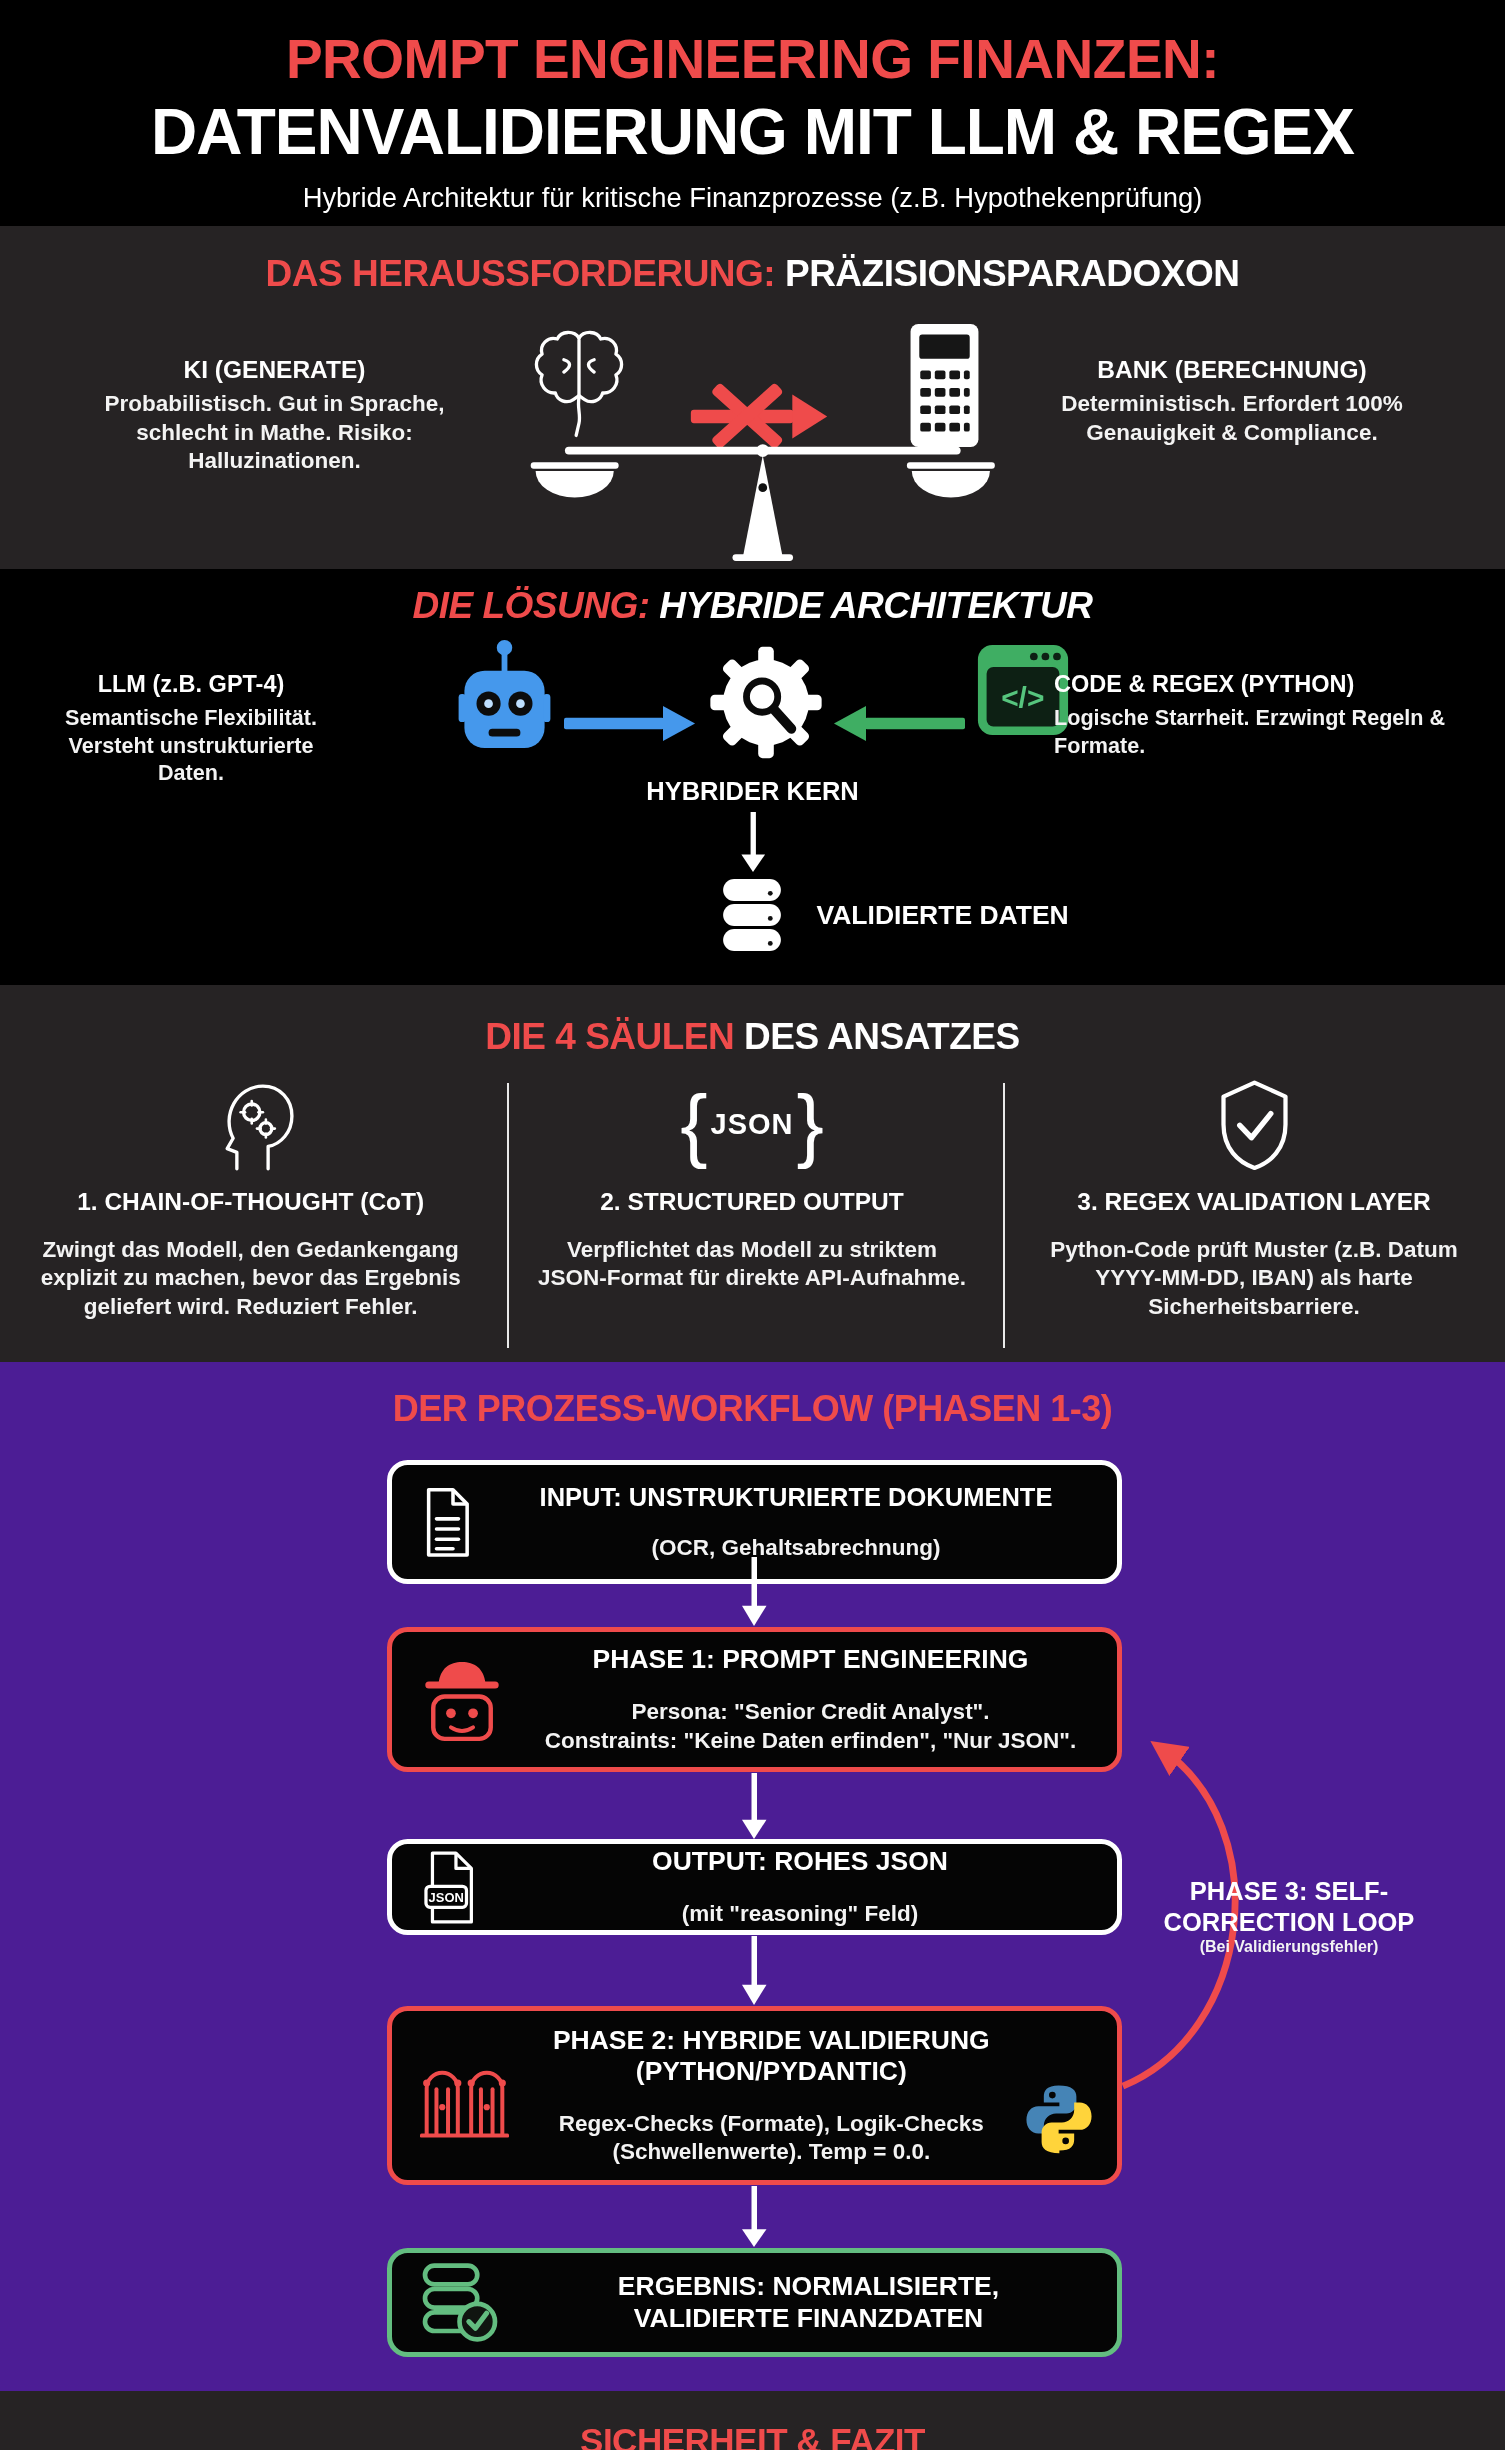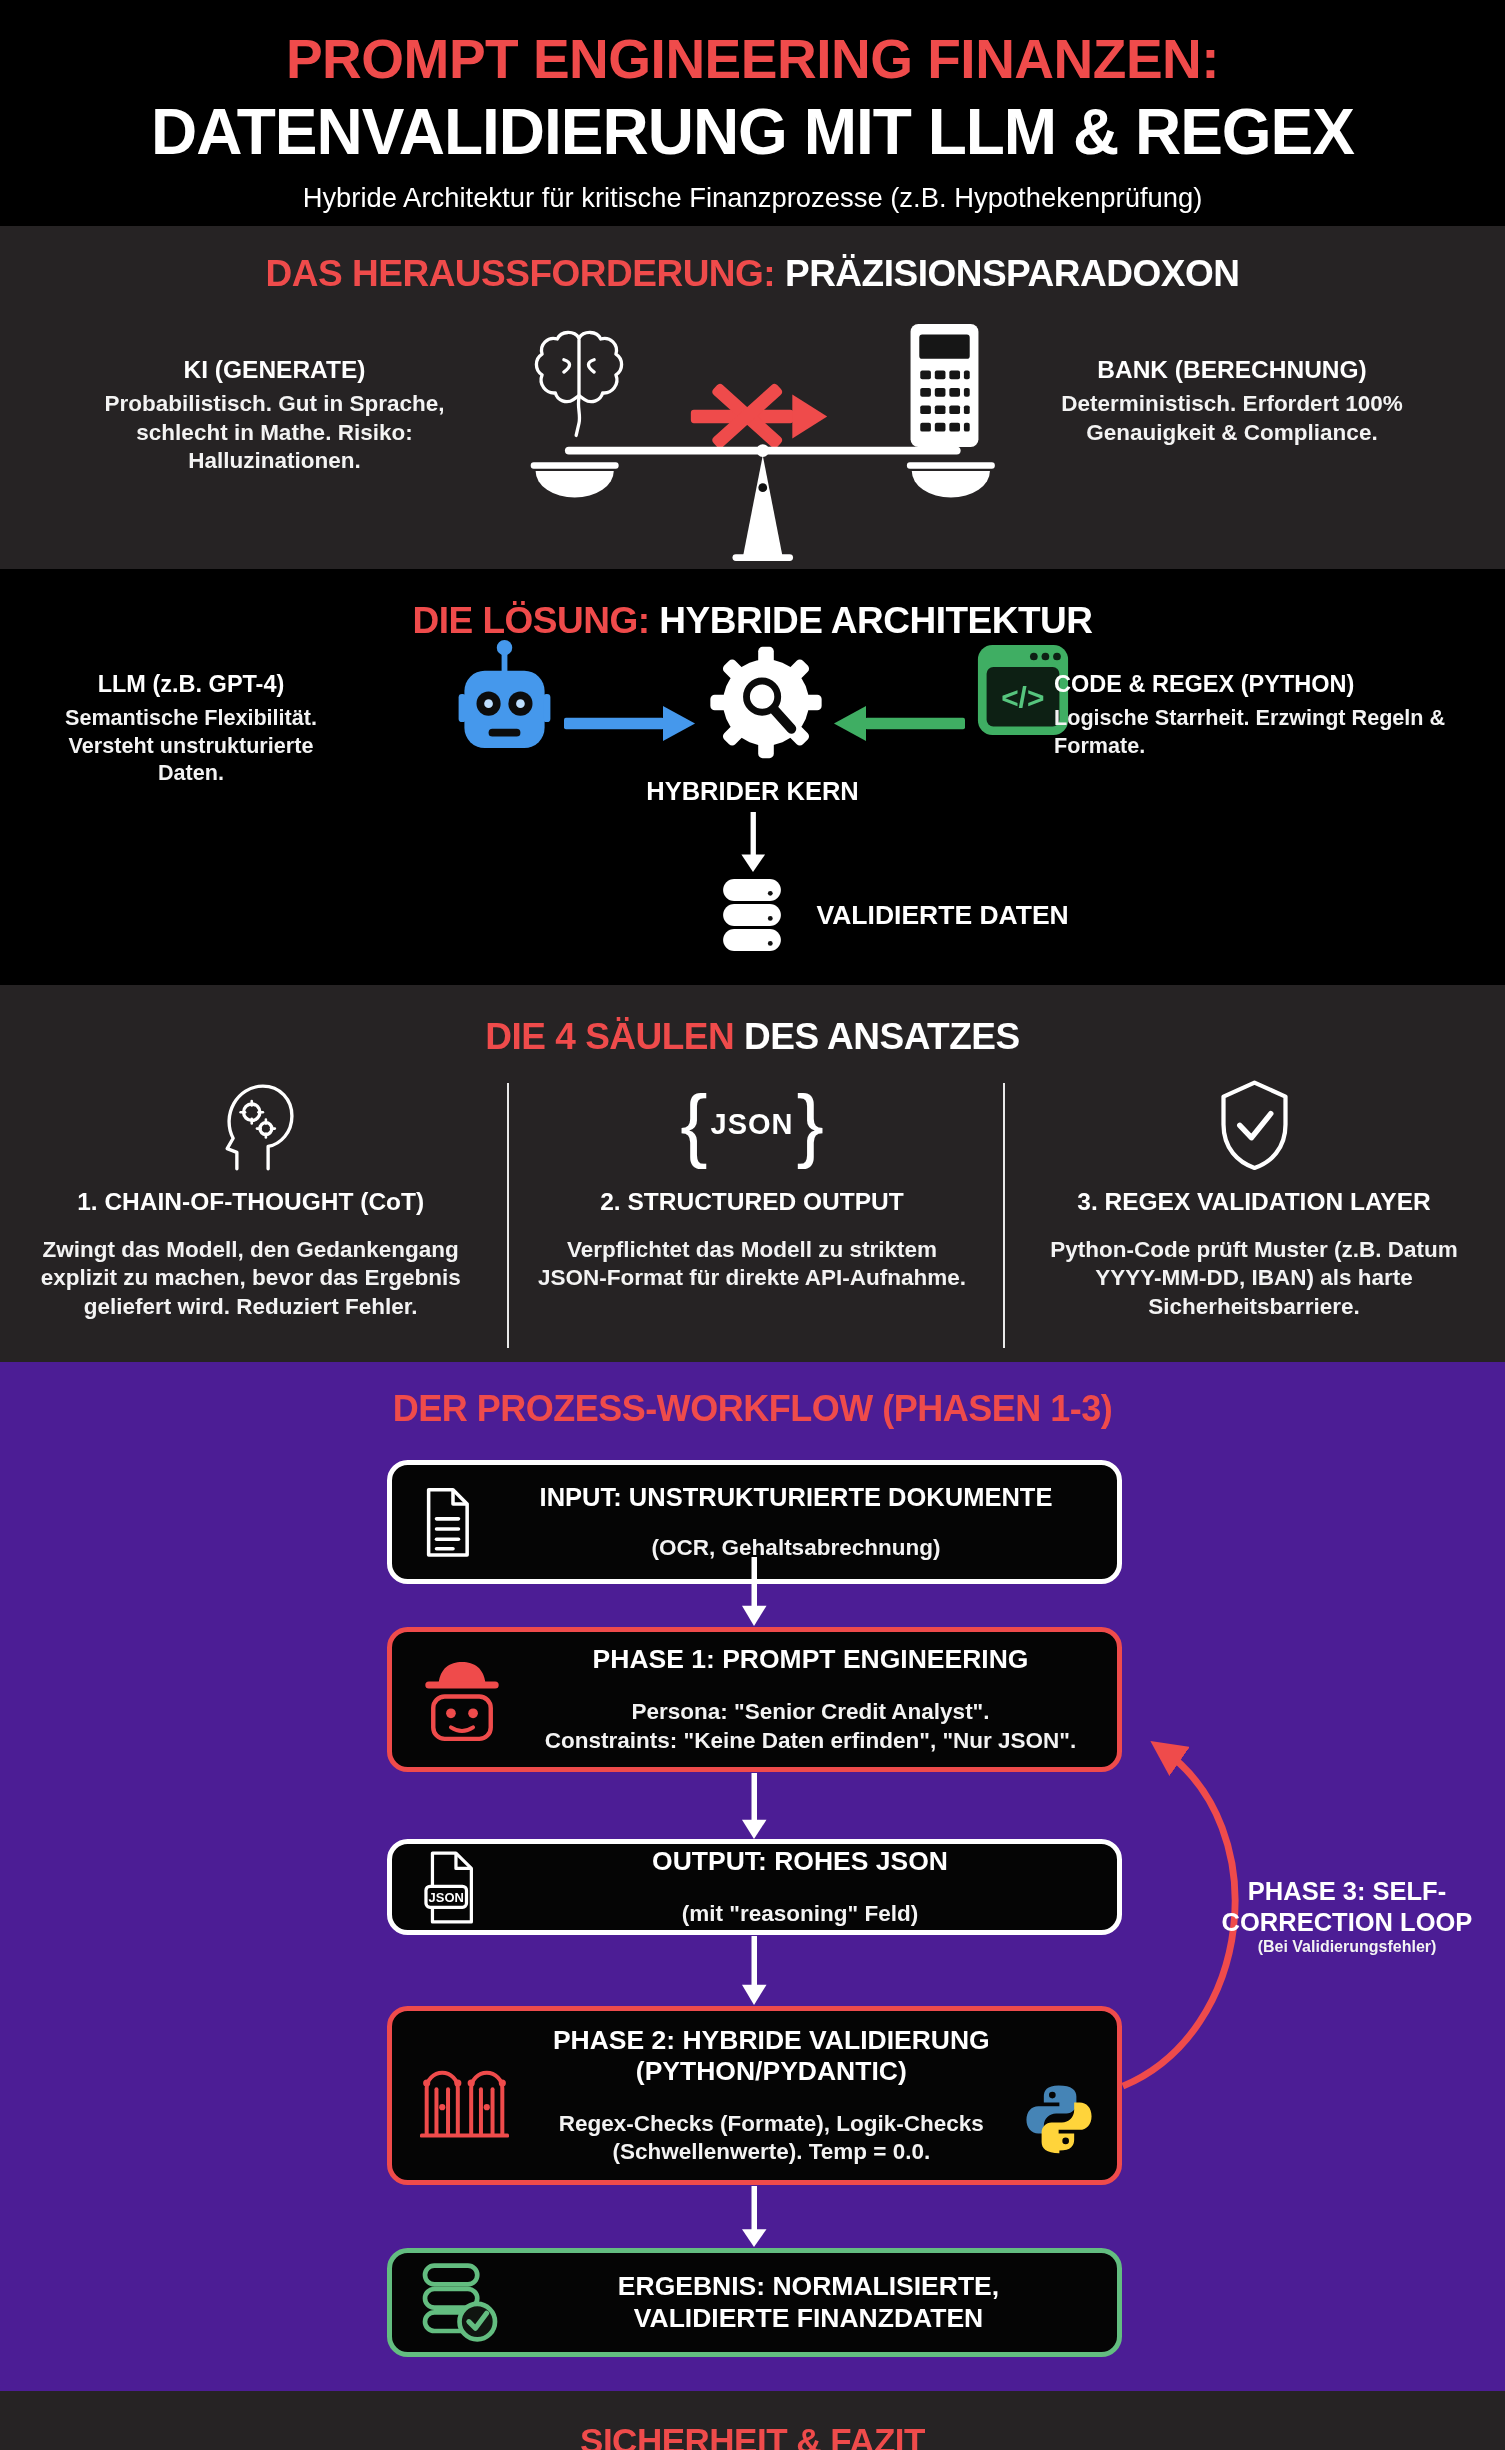--- a/index.html
+++ b/index.html
@@ -57,21 +57,21 @@
   .flow-box{position:absolute;left:387px;width:735px;border-radius:20.6px;display:flex;align-items:center;box-sizing:border-box;background:#050505;}
   .wb{border:5.4px solid #fff;}
   .rb{border:5.9px solid #ef4b4b;}
   .gb{border:5.9px solid #63bd80;}
   .fb-icon{margin-left:28px;flex:0 0 auto;display:flex;align-items:center;}
   .fb-text{flex:1;text-align:center;padding:0 19.6px;}
   .fb-title{font-size:26.5px;font-weight:700;line-height:1.18;}
   .fb-sub{font-size:22.5px;font-weight:600;margin-top:22px;line-height:1.25;color:#f3f3f3;}
   .flow-arrow{position:absolute;left:739px;width:30px;}
   .loop-svg{position:absolute;left:0;top:0;width:1505px;height:1029px;pointer-events:none;}
-  .loop-text{position:absolute;left:1188px;top:514px;width:318px;text-align:center;}
+  .loop-text{position:absolute;left:1130px;top:514px;width:318px;text-align:center;}
   .loop-title{font-size:25.5px;font-weight:700;line-height:1.22;}
   .loop-sub{font-size:16px;font-weight:700;margin-top:0;color:#f3f3f3;}
   .py-float{position:absolute;right:20.6px;bottom:25.5px;}
 
   
   .sec-security{height:245px;}
 </style>
 </head>
 <body>
 
@@ -153,21 +153,21 @@
       </svg>
     </div>
 
     <div class="hero-col chal-right">
       <div class="hc-title">BANK (BERECHNUNG)</div>
       <div class="hc-body">Deterministisch. Erfordert 100% Genauigkeit &amp; Compliance.</div>
     </div>
   </section>
 
   <section class="sec sec-solution">
-    <h2 class="sec-head" style="padding-top:31px;">
+    <h2 class="sec-head" style="padding-top:16px;font-style:italic;">
       <span class="accent">DIE LÖSUNG:</span>
       <span>HYBRIDE ARCHITEKTUR</span>
     </h2>
 
     <div class="hero-col sol-left">
       <div class="hc-title" style="font-size:23.5px;">LLM (z.B. GPT-4)</div>
       <div class="hc-body" style="font-size:21.6px;">Semantische Flexibilität. Versteht unstrukturierte Daten.</div>
     </div>
 
     <svg class="gfx" style="left:458px;top:68px;" width="93" height="128" viewBox="0 0 190 265">

